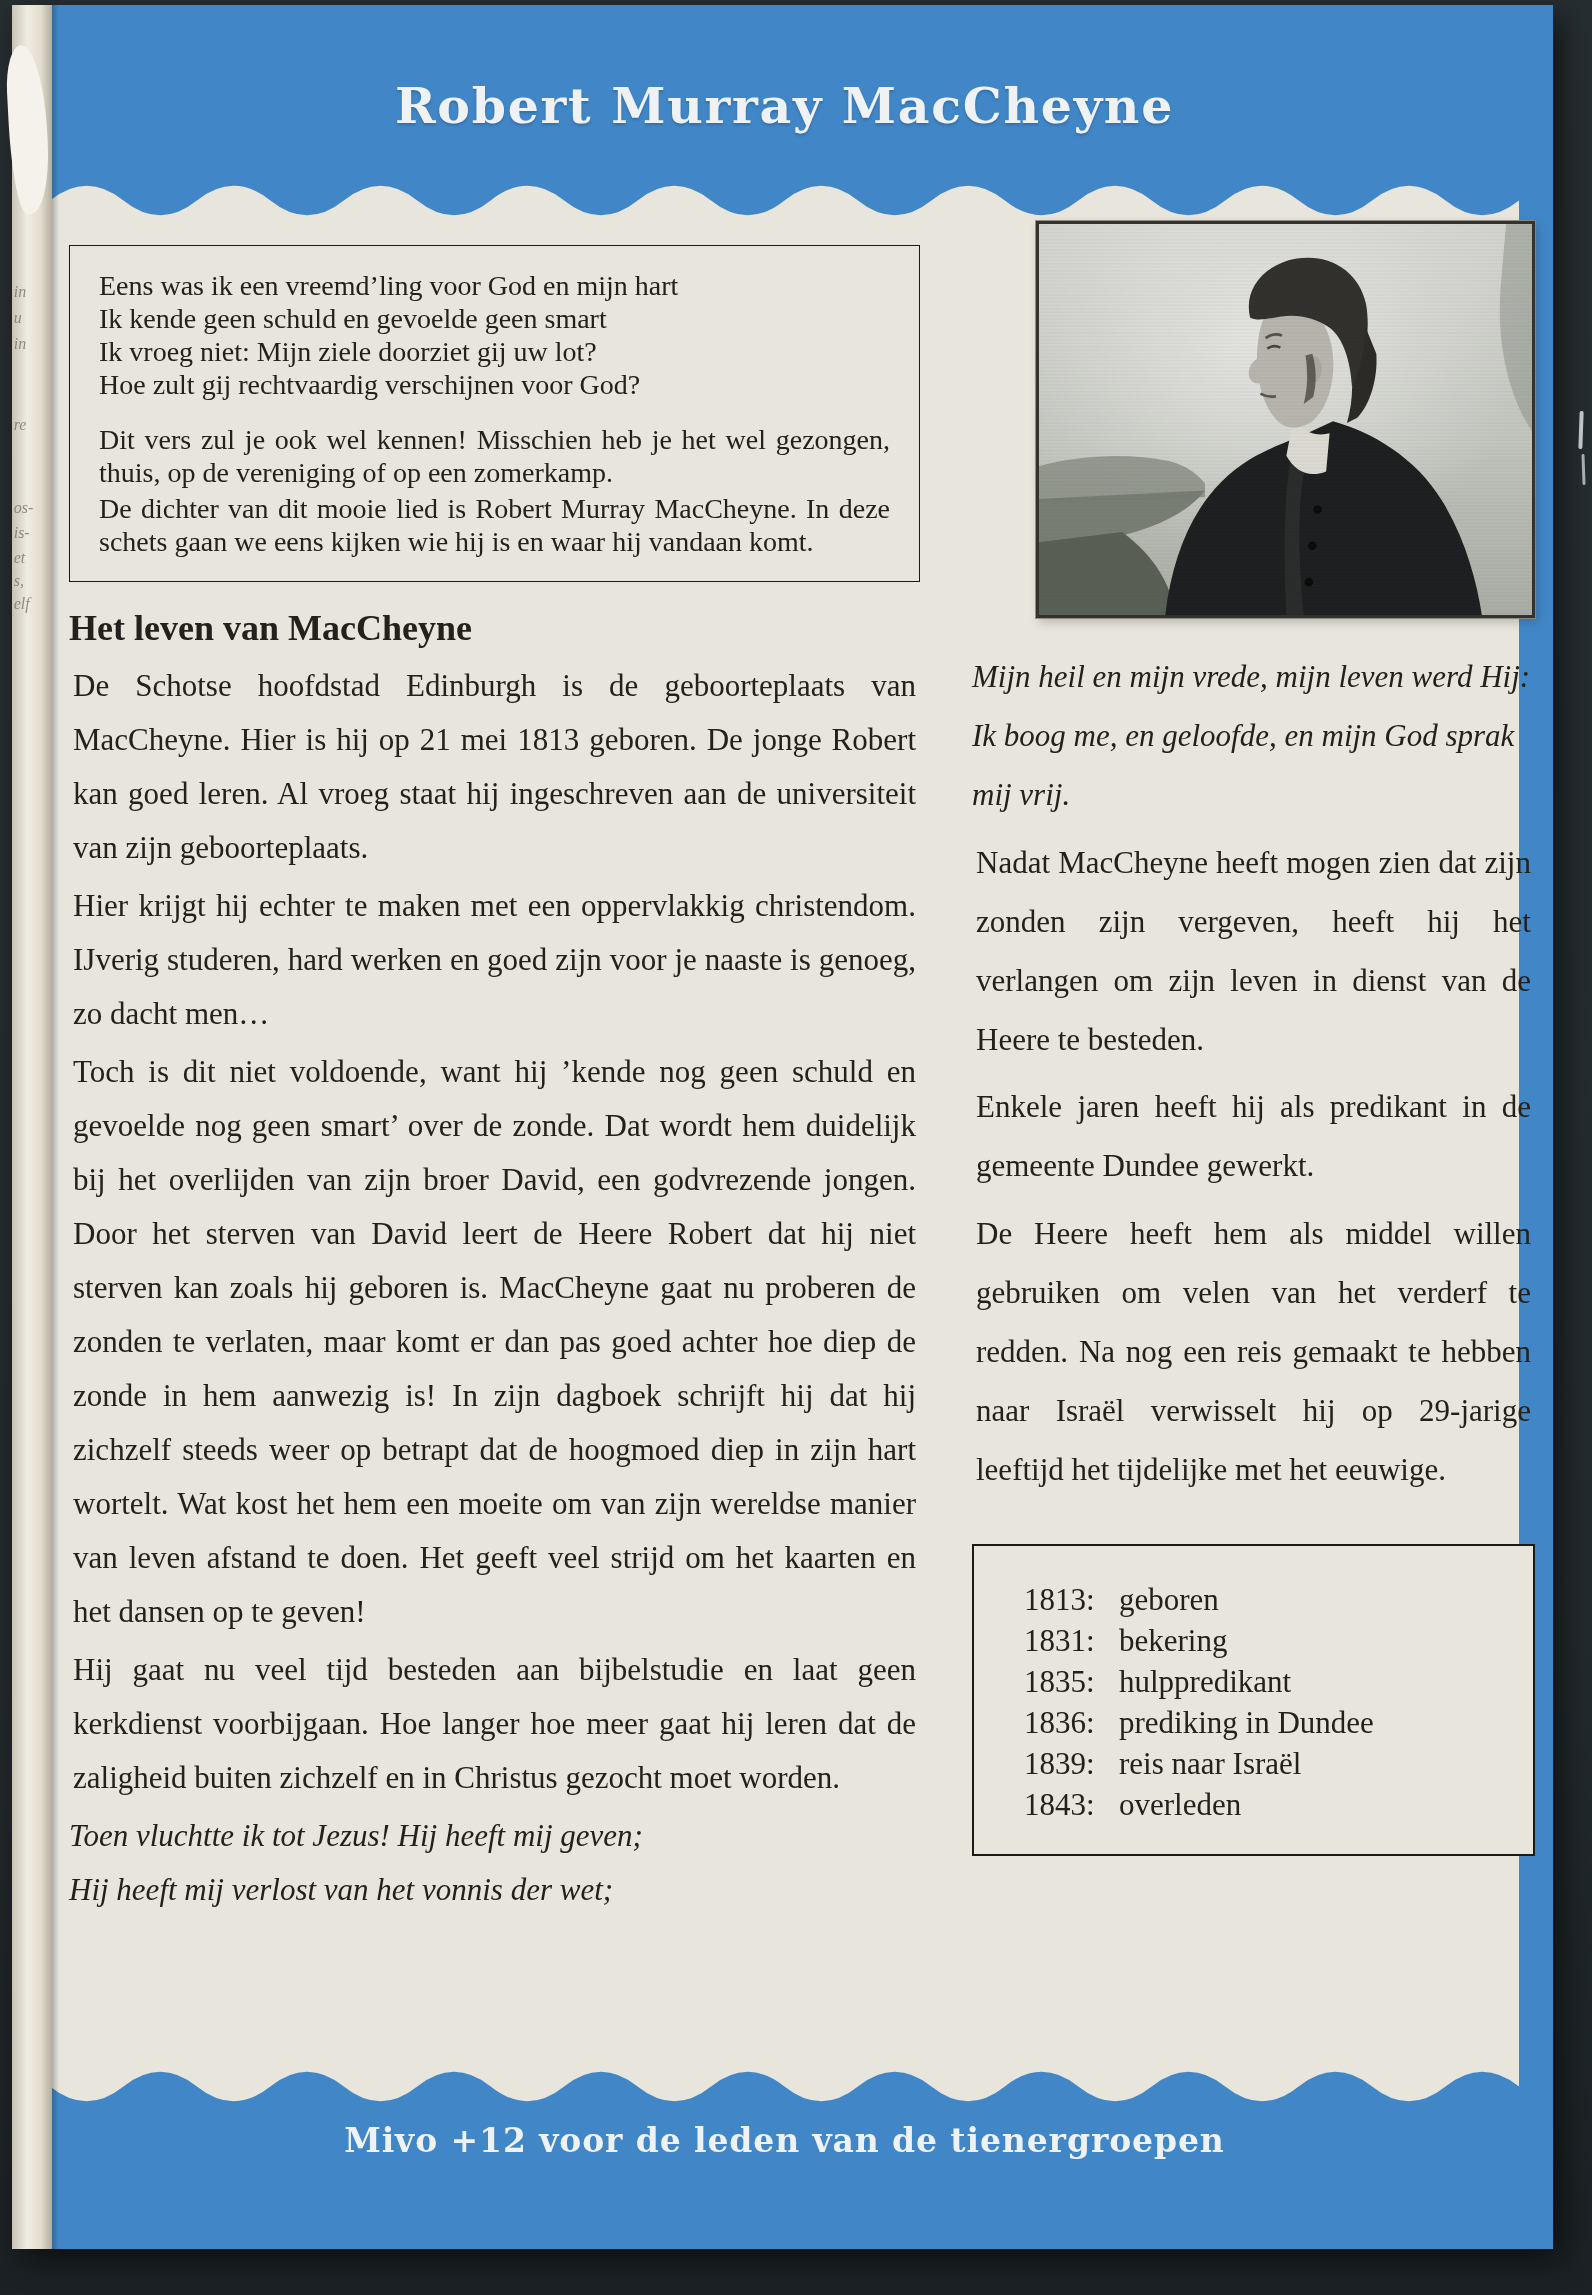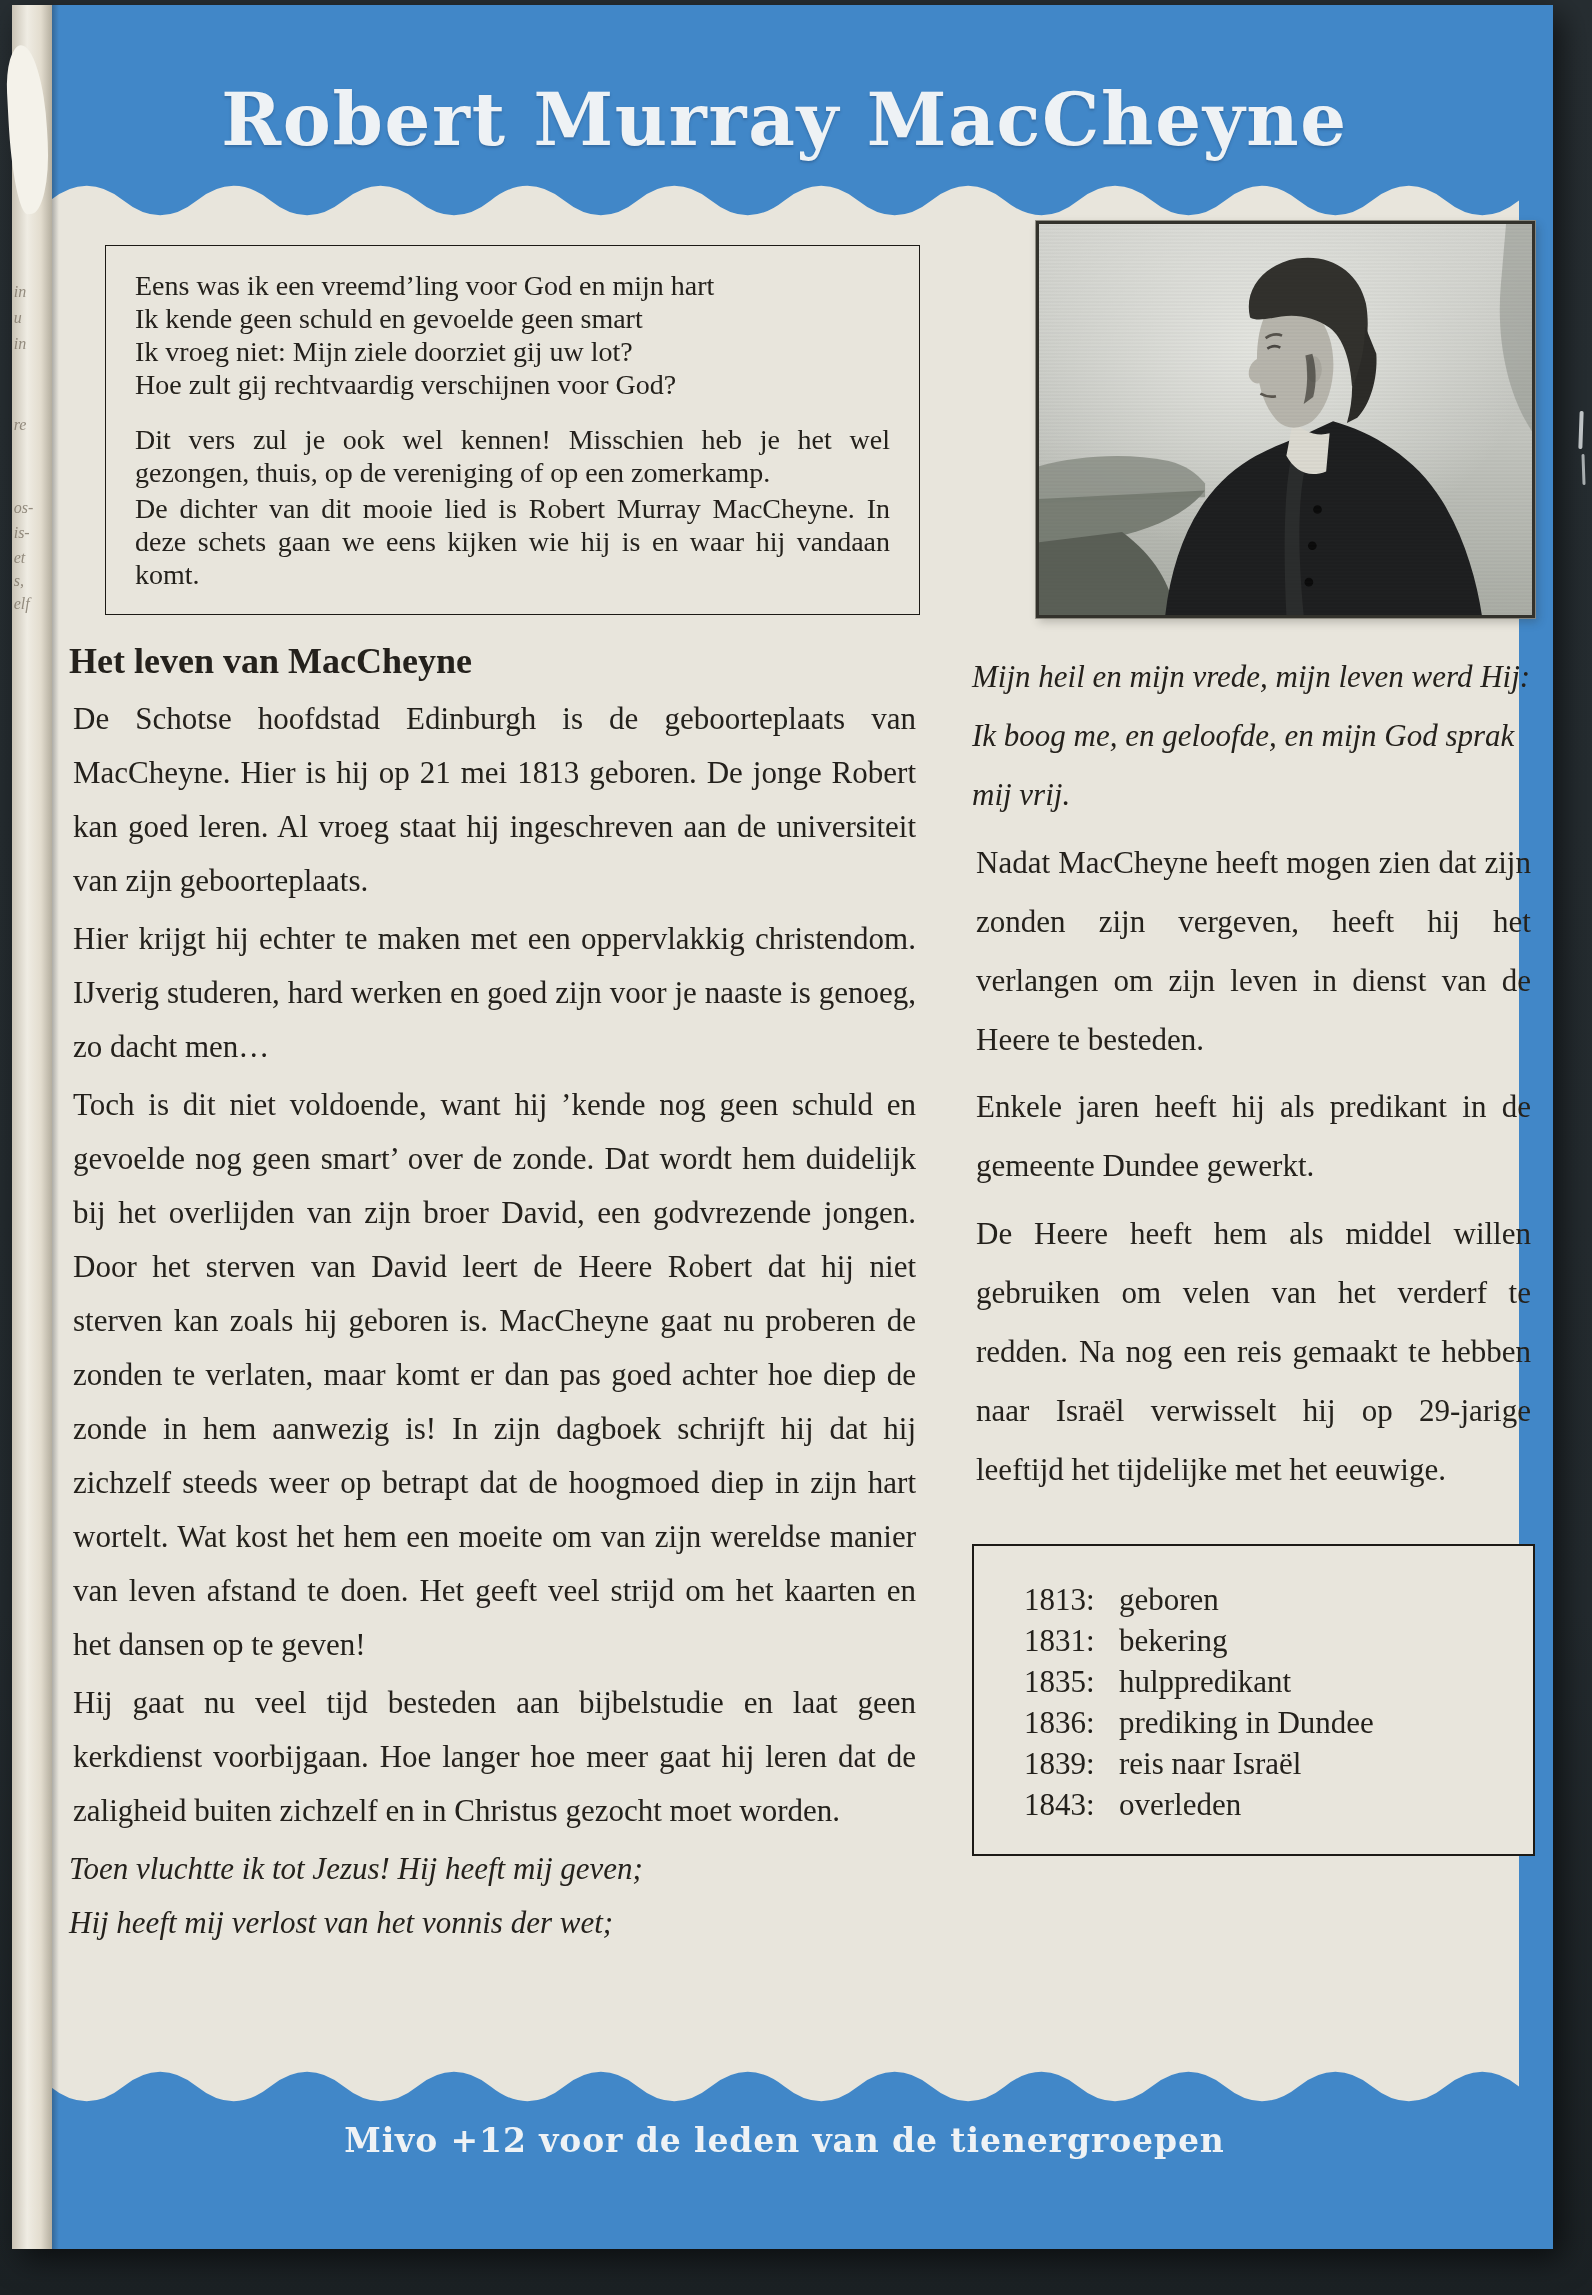--- a/index.html
+++ b/index.html
@@ -41,21 +41,21 @@
     background:#f4f2ea;border-radius:46% 62% 58% 40% / 30% 55% 45% 60%;
     transform:rotate(-3deg);
   }
   .frag{position:absolute;left:1.7px;font-size:16px;color:#776e60;opacity:.75;font-style:italic;}
 
   
   .title{
     position:absolute;left:38px;top:72px;width:1469px;
     text-align:center;
     font-family:"DejaVu Serif","Liberation Serif",serif;
-    font-weight:bold;font-size:72px;letter-spacing:1.7px;
+    font-weight:bold;font-size:49px;letter-spacing:1.7px;
     color:var(--title_white,#eef2f5);
     text-shadow:0 1.7px 2.6px rgba(30,60,100,.35);
     z-index:2;
   }
 
   
   .cream{
     position:absolute;left:38px;top:216px;width:1469px;height:1845px;
     background:var(--cream,#e8e5dc);
     z-index:1;
@@ -70,21 +70,20 @@
   .col-right{position:absolute;left:960px;top:216px;width:563px;z-index:3;}
 
   .col-left,.col-right{font-size:31px;line-height:54px;}
   .col-right{line-height:59px;}
 
   .intro-box{
     border:1.7px solid #1c1a16;
     padding:22.4px 29px 19px 29px;
     font-size:28px;line-height:33px;
     background:var(--cream,#e8e5dc);
-    margin-left:36px;
   }
   .intro-box .stanza{margin-bottom:22.4px;}
   .intro-box .jp{font-size:28px;line-height:33px;margin:0 0 3.5px 0;}
 
   .heading{font-size:36px;line-height:54px;font-weight:bold;margin-top:19px;}
   .jp{text-align:justify;margin:4px;hyphens:auto;}
   .italic{font-style:italic;}
   .vline{font-style:italic;}
 
   .portrait-frame{

